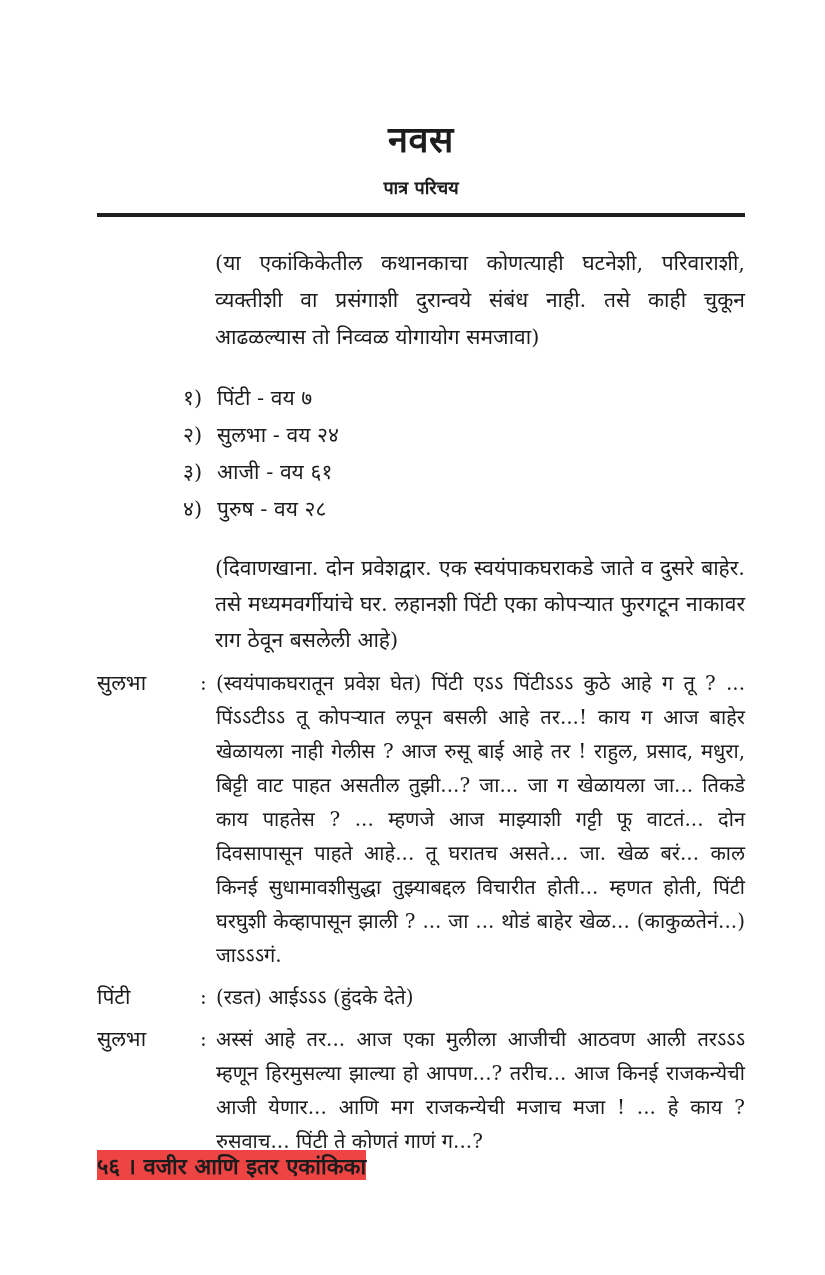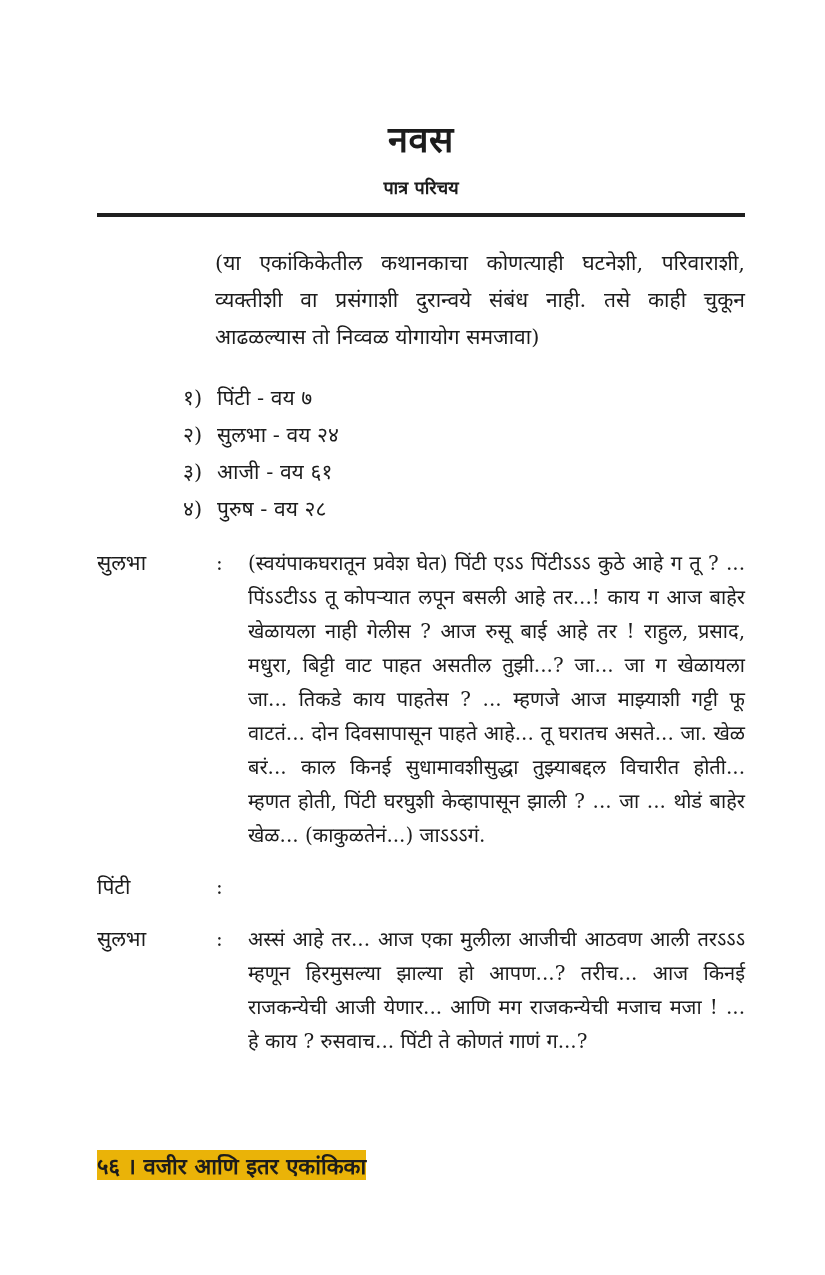--- a/index.html
+++ b/index.html
@@ -77,33 +77,32 @@
     text-align: justify;
   }
   .dialogues {
     margin-top: 8px;
   }
   .dialogue-row {
     display: grid;
     grid-template-columns: 103px 16px 1fr;
     font-size: 20px;
     line-height: 34px;
-    margin-top: 18px;
-    gap: 16px;
+    margin-top: 8px;
   }
   .speaker { font-size: 21px; }
   .colon { text-align: left; }
   .dtext { text-align: justify; }
   .footer {
     position: absolute;
     left: 97px;
     top: 1150px;
     font-size: 22px;
     font-weight: bold;
-    background: #eab308;
+    background: #ef4444;
   }
 </style>
 </head>
 <body>
 
 <div class="page">
 
   <h1 class="page-title">नवस</h1>
 
   <div class="subtitle">पात्र परिचय</div>
@@ -125,30 +124,32 @@
     <div class="char-row">
       <span class="char-num">३)</span>
       <span class="char-name">आजी - वय ६१</span>
     </div>
     <div class="char-row">
       <span class="char-num">४)</span>
       <span class="char-name">पुरुष - वय २८</span>
     </div>
   </div>
 
+  <p class="stage-direction">(दिवाणखाना. दोन प्रवेशद्वार. एक स्वयंपाकघराकडे जाते व दुसरे बाहेर. तसे मध्यमवर्गीयांचे घर. लहानशी पिंटी एका कोपऱ्यात फुरगटून नाकावर राग ठेवून बसलेली आहे)</p>
 
   <div class="dialogues">
     <div class="dialogue-row">
       <div class="speaker">सुलभा</div>
       <div class="colon">:</div>
       <div class="dtext">(स्वयंपाकघरातून प्रवेश घेत) पिंटी एऽऽ पिंटीऽऽऽ कुठे आहे ग तू ? ... पिंऽऽटीऽऽ तू कोपऱ्यात लपून बसली आहे तर...! काय ग आज बाहेर खेळायला नाही गेलीस ? आज रुसू बाई आहे तर ! राहुल, प्रसाद, मधुरा, बिट्टी वाट पाहत असतील तुझी...? जा... जा ग खेळायला जा... तिकडे काय पाहतेस ? ... म्हणजे आज माझ्याशी गट्टी फू वाटतं... दोन दिवसापासून पाहते आहे... तू घरातच असते... जा. खेळ बरं... काल किनई सुधामावशीसुद्धा तुझ्याबद्दल विचारीत होती... म्हणत होती, पिंटी घरघुशी केव्हापासून झाली ? ... जा ... थोडं बाहेर खेळ... (काकुळतेनं...) जाऽऽऽगं.</div>
     </div>
     <div class="dialogue-row">
       <div class="speaker">पिंटी</div>
       <div class="colon">:</div>
+      <div class="dtext">(रडत) आईऽऽऽ (हुंदके देते)</div>
     </div>
     <div class="dialogue-row">
       <div class="speaker">सुलभा</div>
       <div class="colon">:</div>
       <div class="dtext">अस्सं आहे तर... आज एका मुलीला आजीची आठवण आली तरऽऽऽ म्हणून हिरमुसल्या झाल्या हो आपण...? तरीच... आज किनई राजकन्येची आजी येणार... आणि मग राजकन्येची मजाच मजा ! ... हे काय ? रुसवाच... पिंटी ते कोणतं गाणं ग...?</div>
     </div>
   </div>
 
   <div class="footer">५६ । वजीर आणि इतर एकांकिका</div>
 

